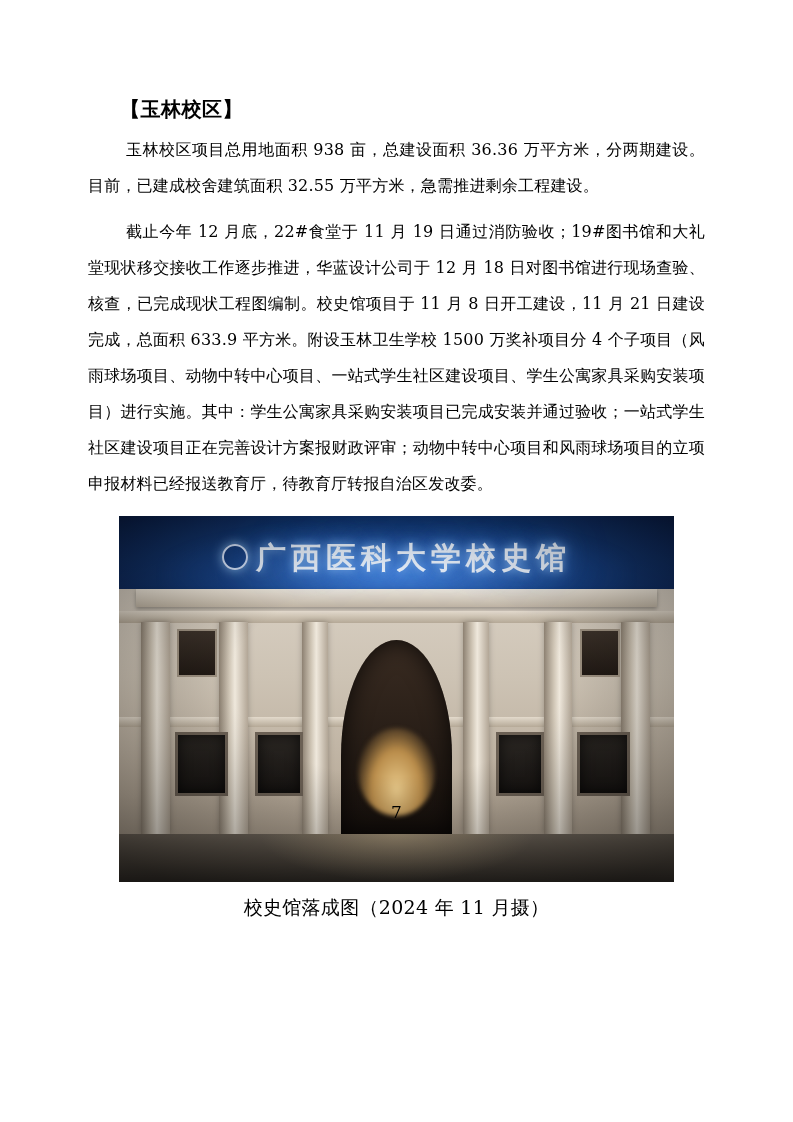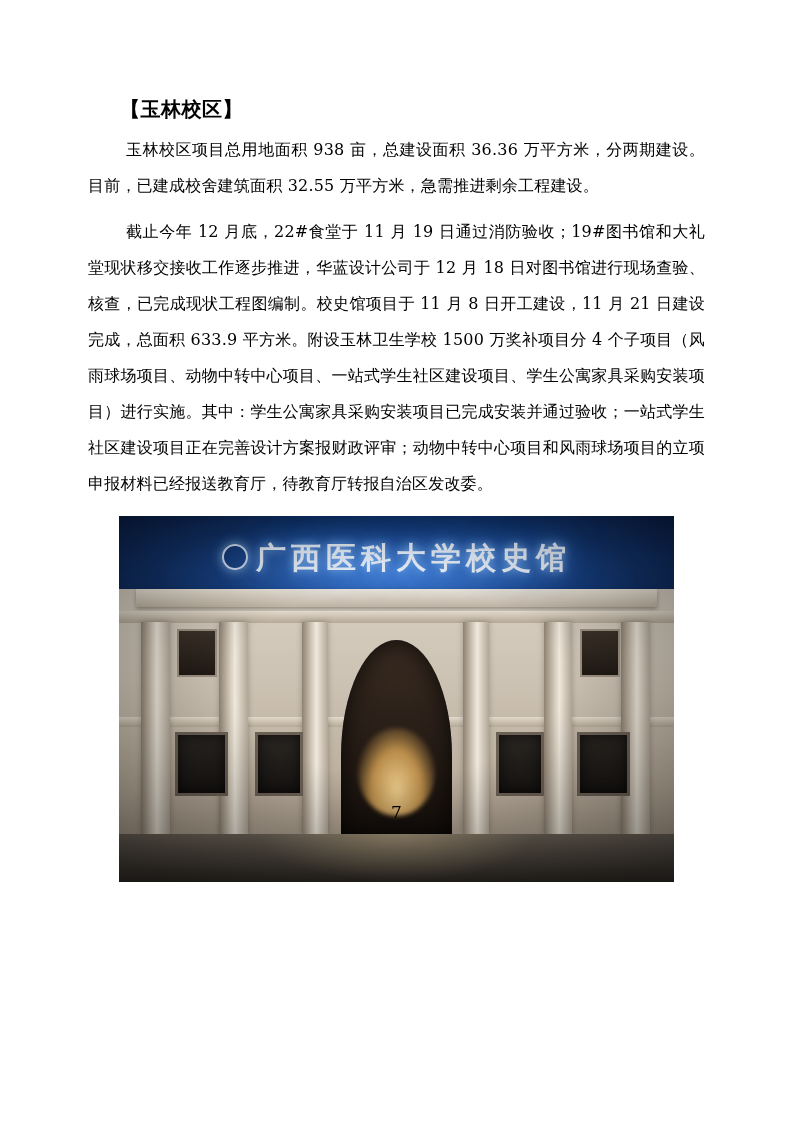--- a/index.html
+++ b/index.html
@@ -201,16 +201,17 @@
 
       <div class="ph-floor"></div>
       <div class="ph-floorshine"></div>
 
       <div class="ph-signtext">
         <span class="emblem"></span><span>广西医科大学校史馆</span>
       </div>
 
       <div class="ph-shade"></div>
     </div>
+    <div class="figure-caption">校史馆落成图（2024 年 11 月摄）</div>
   </div>
 
   <div class="page-number">7</div>
 </div>
 
 </body></html>

